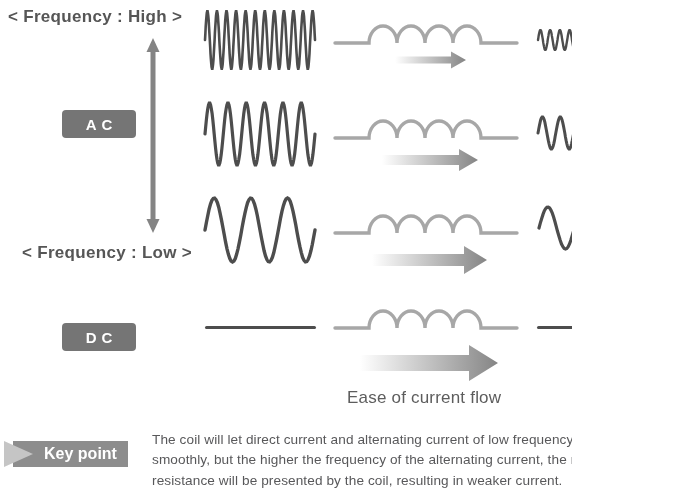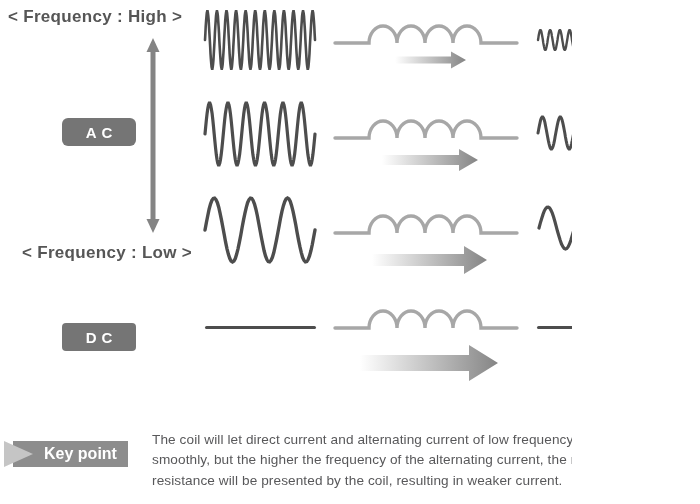--- a/index.html
+++ b/index.html
@@ -40,21 +40,21 @@
 
   <div class="abs freq-label" style="left:8px;top:7px;">&lt; Frequency : High &gt;</div>
   <div class="abs freq-label" style="left:22px;top:243px;">&lt; Frequency : Low &gt;</div>
 
   <svg class="abs" style="left:145px;top:37px;" width="16" height="197">
     <line x1="8" y1="13" x2="8" y2="184" stroke="#848484" stroke-width="5"></line>
     <polygon points="8,1 1.5,15 14.5,15" fill="#848484"></polygon>
     <polygon points="8,196 1.5,182 14.5,182" fill="#848484"></polygon>
   </svg>
 
-  <div class="abs src-box" style="left:62px;top:118px;border-radius:6px;">AC</div>
+  <div class="abs src-box" style="left:62px;top:110px;">AC</div>
   <div class="abs src-box" style="left:62px;top:313px;margin-top:10px;">DC</div>
 
   <svg class="abs" style="left:205px;top:7px;" width="110" height="66">
       <path d="M0.0,33.0 L0.4,26.1 L0.7,19.5 L1.1,13.8 L1.5,9.1 L1.8,5.9 L2.2,4.2 L2.6,4.2 L2.9,5.9 L3.3,9.1 L3.7,13.8 L4.0,19.5 L4.4,26.1 L4.8,33.0 L5.2,39.9 L5.5,46.5 L5.9,52.2 L6.3,56.9 L6.6,60.1 L7.0,61.8 L7.4,61.8 L7.7,60.1 L8.1,56.9 L8.5,52.2 L8.8,46.5 L9.2,39.9 L9.6,33.0 L9.9,26.1 L10.3,19.5 L10.7,13.8 L11.0,9.1 L11.4,5.9 L11.8,4.2 L12.1,4.2 L12.5,5.9 L12.9,9.1 L13.2,13.8 L13.6,19.5 L14.0,26.1 L14.3,33.0 L14.7,39.9 L15.1,46.5 L15.5,52.2 L15.8,56.9 L16.2,60.1 L16.6,61.8 L16.9,61.8 L17.3,60.1 L17.7,56.9 L18.0,52.2 L18.4,46.5 L18.8,39.9 L19.1,33.0 L19.5,26.1 L19.9,19.5 L20.2,13.8 L20.6,9.1 L21.0,5.9 L21.3,4.2 L21.7,4.2 L22.1,5.9 L22.4,9.1 L22.8,13.8 L23.2,19.5 L23.5,26.1 L23.9,33.0 L24.3,39.9 L24.6,46.5 L25.0,52.2 L25.4,56.9 L25.8,60.1 L26.1,61.8 L26.5,61.8 L26.9,60.1 L27.2,56.9 L27.6,52.2 L28.0,46.5 L28.3,39.9 L28.7,33.0 L29.1,26.1 L29.4,19.5 L29.8,13.8 L30.2,9.1 L30.5,5.9 L30.9,4.2 L31.3,4.2 L31.6,5.9 L32.0,9.1 L32.4,13.8 L32.7,19.5 L33.1,26.1 L33.5,33.0 L33.8,39.9 L34.2,46.5 L34.6,52.2 L34.9,56.9 L35.3,60.1 L35.7,61.8 L36.1,61.8 L36.4,60.1 L36.8,56.9 L37.2,52.2 L37.5,46.5 L37.9,39.9 L38.3,33.0 L38.6,26.1 L39.0,19.5 L39.4,13.8 L39.7,9.1 L40.1,5.9 L40.5,4.2 L40.8,4.2 L41.2,5.9 L41.6,9.1 L41.9,13.8 L42.3,19.5 L42.7,26.1 L43.0,33.0 L43.4,39.9 L43.8,46.5 L44.1,52.2 L44.5,56.9 L44.9,60.1 L45.3,61.8 L45.6,61.8 L46.0,60.1 L46.4,56.9 L46.7,52.2 L47.1,46.5 L47.5,39.9 L47.8,33.0 L48.2,26.1 L48.6,19.5 L48.9,13.8 L49.3,9.1 L49.7,5.9 L50.0,4.2 L50.4,4.2 L50.8,5.9 L51.1,9.1 L51.5,13.8 L51.9,19.5 L52.2,26.1 L52.6,33.0 L53.0,39.9 L53.3,46.5 L53.7,52.2 L54.1,56.9 L54.4,60.1 L54.8,61.8 L55.2,61.8 L55.6,60.1 L55.9,56.9 L56.3,52.2 L56.7,46.5 L57.0,39.9 L57.4,33.0 L57.8,26.1 L58.1,19.5 L58.5,13.8 L58.9,9.1 L59.2,5.9 L59.6,4.2 L60.0,4.2 L60.3,5.9 L60.7,9.1 L61.1,13.8 L61.4,19.5 L61.8,26.1 L62.2,33.0 L62.5,39.9 L62.9,46.5 L63.3,52.2 L63.6,56.9 L64.0,60.1 L64.4,61.8 L64.7,61.8 L65.1,60.1 L65.5,56.9 L65.9,52.2 L66.2,46.5 L66.6,39.9 L67.0,33.0 L67.3,26.1 L67.7,19.5 L68.1,13.8 L68.4,9.1 L68.8,5.9 L69.2,4.2 L69.5,4.2 L69.9,5.9 L70.3,9.1 L70.6,13.8 L71.0,19.5 L71.4,26.1 L71.7,33.0 L72.1,39.9 L72.5,46.5 L72.8,52.2 L73.2,56.9 L73.6,60.1 L73.9,61.8 L74.3,61.8 L74.7,60.1 L75.1,56.9 L75.4,52.2 L75.8,46.5 L76.2,39.9 L76.5,33.0 L76.9,26.1 L77.3,19.5 L77.6,13.8 L78.0,9.1 L78.4,5.9 L78.7,4.2 L79.1,4.2 L79.5,5.9 L79.8,9.1 L80.2,13.8 L80.6,19.5 L80.9,26.1 L81.3,33.0 L81.7,39.9 L82.0,46.5 L82.4,52.2 L82.8,56.9 L83.1,60.1 L83.5,61.8 L83.9,61.8 L84.2,60.1 L84.6,56.9 L85.0,52.2 L85.4,46.5 L85.7,39.9 L86.1,33.0 L86.5,26.1 L86.8,19.5 L87.2,13.8 L87.6,9.1 L87.9,5.9 L88.3,4.2 L88.7,4.2 L89.0,5.9 L89.4,9.1 L89.8,13.8 L90.1,19.5 L90.5,26.1 L90.9,33.0 L91.2,39.9 L91.6,46.5 L92.0,52.2 L92.3,56.9 L92.7,60.1 L93.1,61.8 L93.4,61.8 L93.8,60.1 L94.2,56.9 L94.5,52.2 L94.9,46.5 L95.3,39.9 L95.7,33.0 L96.0,26.1 L96.4,19.5 L96.8,13.8 L97.1,9.1 L97.5,5.9 L97.9,4.2 L98.2,4.2 L98.6,5.9 L99.0,9.1 L99.3,13.8 L99.7,19.5 L100.1,26.1 L100.4,33.0 L100.8,39.9 L101.2,46.5 L101.5,52.2 L101.9,56.9 L102.3,60.1 L102.6,61.8 L103.0,61.8 L103.4,60.1 L103.7,56.9 L104.1,52.2 L104.5,46.5 L104.8,39.9 L105.2,33.0 L105.6,26.1 L106.0,19.5 L106.3,13.8 L106.7,9.1 L107.1,5.9 L107.4,4.2 L107.8,4.2 L108.2,5.9 L108.5,9.1 L108.9,13.8 L109.3,19.5 L109.6,26.1 L110.0,33.0" fill="none" stroke="#4d4d4d" stroke-width="2.6" stroke-linecap="round"></path>
     </svg>
   <svg class="abs" style="left:205px;top:99px;" width="110" height="70">
       <path d="M0.0,35.0 L0.7,27.6 L1.4,20.6 L2.1,14.4 L2.8,9.5 L3.5,6.0 L4.2,4.2 L4.9,4.2 L5.6,6.0 L6.3,9.5 L7.1,14.4 L7.8,20.6 L8.5,27.6 L9.2,35.0 L9.9,42.4 L10.6,49.4 L11.3,55.6 L12.0,60.5 L12.7,64.0 L13.4,65.8 L14.1,65.8 L14.8,64.0 L15.5,60.5 L16.2,55.6 L16.9,49.4 L17.6,42.4 L18.3,35.0 L19.0,27.6 L19.7,20.6 L20.4,14.4 L21.2,9.5 L21.9,6.0 L22.6,4.2 L23.3,4.2 L24.0,6.0 L24.7,9.5 L25.4,14.4 L26.1,20.6 L26.8,27.6 L27.5,35.0 L28.2,42.4 L28.9,49.4 L29.6,55.6 L30.3,60.5 L31.0,64.0 L31.7,65.8 L32.4,65.8 L33.1,64.0 L33.8,60.5 L34.6,55.6 L35.3,49.4 L36.0,42.4 L36.7,35.0 L37.4,27.6 L38.1,20.6 L38.8,14.4 L39.5,9.5 L40.2,6.0 L40.9,4.2 L41.6,4.2 L42.3,6.0 L43.0,9.5 L43.7,14.4 L44.4,20.6 L45.1,27.6 L45.8,35.0 L46.5,42.4 L47.2,49.4 L47.9,55.6 L48.7,60.5 L49.4,64.0 L50.1,65.8 L50.8,65.8 L51.5,64.0 L52.2,60.5 L52.9,55.6 L53.6,49.4 L54.3,42.4 L55.0,35.0 L55.7,27.6 L56.4,20.6 L57.1,14.4 L57.8,9.5 L58.5,6.0 L59.2,4.2 L59.9,4.2 L60.6,6.0 L61.3,9.5 L62.1,14.4 L62.8,20.6 L63.5,27.6 L64.2,35.0 L64.9,42.4 L65.6,49.4 L66.3,55.6 L67.0,60.5 L67.7,64.0 L68.4,65.8 L69.1,65.8 L69.8,64.0 L70.5,60.5 L71.2,55.6 L71.9,49.4 L72.6,42.4 L73.3,35.0 L74.0,27.6 L74.7,20.6 L75.4,14.4 L76.2,9.5 L76.9,6.0 L77.6,4.2 L78.3,4.2 L79.0,6.0 L79.7,9.5 L80.4,14.4 L81.1,20.6 L81.8,27.6 L82.5,35.0 L83.2,42.4 L83.9,49.4 L84.6,55.6 L85.3,60.5 L86.0,64.0 L86.7,65.8 L87.4,65.8 L88.1,64.0 L88.8,60.5 L89.6,55.6 L90.3,49.4 L91.0,42.4 L91.7,35.0 L92.4,27.6 L93.1,20.6 L93.8,14.4 L94.5,9.5 L95.2,6.0 L95.9,4.2 L96.6,4.2 L97.3,6.0 L98.0,9.5 L98.7,14.4 L99.4,20.6 L100.1,27.6 L100.8,35.0 L101.5,42.4 L102.2,49.4 L102.9,55.6 L103.7,60.5 L104.4,64.0 L105.1,65.8 L105.8,65.8 L106.5,64.0 L107.2,60.5 L107.9,55.6 L108.6,49.4 L109.3,42.4 L110.0,35.0" fill="none" stroke="#4d4d4d" stroke-width="3.2" stroke-linecap="round"></path>
     </svg>
   <svg class="abs" style="left:205px;top:195px;" width="110" height="70">
       <path d="M0.0,35.0 L1.4,27.5 L2.8,20.5 L4.1,14.2 L5.5,9.1 L6.9,5.4 L8.3,3.4 L9.6,3.1 L11.0,4.6 L12.4,7.7 L13.8,12.4 L15.1,18.3 L16.5,25.1 L17.9,32.5 L19.3,40.0 L20.6,47.2 L22.0,53.8 L23.4,59.3 L24.8,63.5 L26.1,66.1 L27.5,67.0 L28.9,66.1 L30.3,63.5 L31.6,59.3 L33.0,53.8 L34.4,47.2 L35.8,40.0 L37.1,32.5 L38.5,25.1 L39.9,18.3 L41.3,12.4 L42.6,7.7 L44.0,4.6 L45.4,3.1 L46.8,3.4 L48.1,5.4 L49.5,9.1 L50.9,14.2 L52.3,20.5 L53.6,27.5 L55.0,35.0 L56.4,42.5 L57.8,49.5 L59.1,55.8 L60.5,60.9 L61.9,64.6 L63.2,66.6 L64.6,66.9 L66.0,65.4 L67.4,62.3 L68.8,57.6 L70.1,51.7 L71.5,44.9 L72.9,37.5 L74.3,30.0 L75.6,22.8 L77.0,16.2 L78.4,10.7 L79.8,6.5 L81.1,3.9 L82.5,3.0 L83.9,3.9 L85.3,6.5 L86.6,10.7 L88.0,16.2 L89.4,22.8 L90.8,30.0 L92.1,37.5 L93.5,44.9 L94.9,51.7 L96.3,57.6 L97.6,62.3 L99.0,65.4 L100.4,66.9 L101.8,66.6 L103.1,64.6 L104.5,60.9 L105.9,55.8 L107.3,49.5 L108.6,42.5 L110.0,35.0" fill="none" stroke="#4d4d4d" stroke-width="3.4" stroke-linecap="round"></path>
@@ -115,20 +115,21 @@
       <path d="M0.0,12.0 L0.4,9.6 L0.7,7.4 L1.1,5.4 L1.5,3.8 L1.9,2.6 L2.2,2.1 L2.6,2.1 L3.0,2.6 L3.4,3.8 L3.7,5.4 L4.1,7.4 L4.5,9.6 L4.9,12.0 L5.2,14.4 L5.6,16.6 L6.0,18.6 L6.4,20.2 L6.7,21.4 L7.1,21.9 L7.5,21.9 L7.9,21.4 L8.2,20.2 L8.6,18.6 L9.0,16.6 L9.4,14.4 L9.7,12.0 L10.1,9.6 L10.5,7.4 L10.8,5.4 L11.2,3.8 L11.6,2.6 L12.0,2.1 L12.3,2.1 L12.7,2.6 L13.1,3.8 L13.5,5.4 L13.8,7.4 L14.2,9.6 L14.6,12.0 L15.0,14.4 L15.3,16.6 L15.7,18.6 L16.1,20.2 L16.5,21.4 L16.8,21.9 L17.2,21.9 L17.6,21.4 L18.0,20.2 L18.3,18.6 L18.7,16.6 L19.1,14.4 L19.5,12.0 L19.8,9.6 L20.2,7.4 L20.6,5.4 L21.0,3.8 L21.3,2.6 L21.7,2.1 L22.1,2.1 L22.4,2.6 L22.8,3.8 L23.2,5.4 L23.6,7.4 L23.9,9.6 L24.3,12.0 L24.7,14.4 L25.1,16.6 L25.4,18.6 L25.8,20.2 L26.2,21.4 L26.6,21.9 L26.9,21.9 L27.3,21.4 L27.7,20.2 L28.1,18.6 L28.4,16.6 L28.8,14.4 L29.2,12.0 L29.6,9.6 L29.9,7.4 L30.3,5.4 L30.7,3.8 L31.1,2.6 L31.4,2.1 L31.8,2.1 L32.2,2.6 L32.5,3.8 L32.9,5.4 L33.3,7.4 L33.7,9.6 L34.0,12.0 L34.4,14.4 L34.8,16.6 L35.2,18.6 L35.5,20.2 L35.9,21.4 L36.3,21.9 L36.7,21.9 L37.0,21.4 L37.4,20.2 L37.8,18.6 L38.2,16.6 L38.5,14.4 L38.9,12.0 L39.3,9.6 L39.7,7.4 L40.0,5.4 L40.4,3.8 L40.8,2.6 L41.2,2.1 L41.5,2.1 L41.9,2.6 L42.3,3.8 L42.7,5.4 L43.0,7.4 L43.4,9.6 L43.8,12.0 L44.1,14.4 L44.5,16.6 L44.9,18.6 L45.3,20.2 L45.6,21.4 L46.0,21.9 L46.4,21.9 L46.8,21.4 L47.1,20.2 L47.5,18.6 L47.9,16.6 L48.3,14.4 L48.6,12.0 L49.0,9.6 L49.4,7.4 L49.8,5.4 L50.1,3.8 L50.5,2.6 L50.9,2.1 L51.3,2.1 L51.6,2.6 L52.0,3.8 L52.4,5.4 L52.8,7.4 L53.1,9.6 L53.5,12.0 L53.9,14.4 L54.2,16.6 L54.6,18.6 L55.0,20.2 L55.4,21.4 L55.7,21.9 L56.1,21.9 L56.5,21.4 L56.9,20.2 L57.2,18.6 L57.6,16.6 L58.0,14.4 L58.4,12.0 L58.7,9.6 L59.1,7.4 L59.5,5.4 L59.9,3.8 L60.2,2.6 L60.6,2.1 L61.0,2.1 L61.4,2.6 L61.7,3.8 L62.1,5.4 L62.5,7.4 L62.9,9.6 L63.2,12.0 L63.6,14.4 L64.0,16.6 L64.3,18.6 L64.7,20.2 L65.1,21.4 L65.5,21.9 L65.8,21.9 L66.2,21.4 L66.6,20.2 L67.0,18.6 L67.3,16.6 L67.7,14.4 L68.1,12.0 L68.5,9.6 L68.8,7.4 L69.2,5.4 L69.6,3.8 L70.0,2.6 L70.3,2.1 L70.7,2.1 L71.1,2.6 L71.5,3.8 L71.8,5.4 L72.2,7.4 L72.6,9.6 L73.0,12.0 L73.3,14.4 L73.7,16.6 L74.1,18.6 L74.5,20.2 L74.8,21.4 L75.2,21.9 L75.6,21.9 L75.9,21.4 L76.3,20.2 L76.7,18.6 L77.1,16.6 L77.4,14.4 L77.8,12.0 L78.2,9.6 L78.6,7.4 L78.9,5.4 L79.3,3.8 L79.7,2.6 L80.1,2.1 L80.4,2.1 L80.8,2.6 L81.2,3.8 L81.6,5.4 L81.9,7.4 L82.3,9.6 L82.7,12.0 L83.1,14.4 L83.4,16.6 L83.8,18.6 L84.2,20.2 L84.6,21.4 L84.9,21.9 L85.3,21.9 L85.7,21.4 L86.0,20.2 L86.4,18.6 L86.8,16.6 L87.2,14.4 L87.5,12.0 L87.9,9.6 L88.3,7.4 L88.7,5.4 L89.0,3.8 L89.4,2.6 L89.8,2.1 L90.2,2.1 L90.5,2.6 L90.9,3.8 L91.3,5.4 L91.7,7.4 L92.0,9.6 L92.4,12.0 L92.8,14.4 L93.2,16.6 L93.5,18.6 L93.9,20.2 L94.3,21.4 L94.7,21.9 L95.0,21.9 L95.4,21.4 L95.8,20.2 L96.2,18.6 L96.5,16.6 L96.9,14.4 L97.3,12.0 L97.6,9.6 L98.0,7.4 L98.4,5.4 L98.8,3.8 L99.1,2.6 L99.5,2.1 L99.9,2.1 L100.3,2.6 L100.6,3.8 L101.0,5.4 L101.4,7.4 L101.8,9.6 L102.1,12.0 L102.5,14.4 L102.9,16.6 L103.3,18.6 L103.6,20.2 L104.0,21.4 L104.4,21.9 L104.8,21.9 L105.1,21.4 L105.5,20.2 L105.9,18.6 L106.3,16.6 L106.6,14.4 L107.0,12.0" fill="none" stroke="#4d4d4d" stroke-width="2.4" stroke-linecap="round"></path>
     </svg>
   <svg class="abs" style="left:538px;top:114px;" width="107" height="38">
       <path d="M0.0,19.0 L0.7,15.2 L1.4,11.6 L2.1,8.4 L2.7,5.8 L3.4,4.0 L4.1,3.1 L4.8,3.1 L5.5,4.0 L6.2,5.8 L6.9,8.4 L7.5,11.6 L8.2,15.2 L8.9,19.0 L9.6,22.8 L10.3,26.4 L11.0,29.6 L11.7,32.2 L12.3,34.0 L13.0,34.9 L13.7,34.9 L14.4,34.0 L15.1,32.2 L15.8,29.6 L16.5,26.4 L17.1,22.8 L17.8,19.0 L18.5,15.2 L19.2,11.6 L19.9,8.4 L20.6,5.8 L21.3,4.0 L21.9,3.1 L22.6,3.1 L23.3,4.0 L24.0,5.8 L24.7,8.4 L25.4,11.6 L26.1,15.2 L26.8,19.0 L27.4,22.8 L28.1,26.4 L28.8,29.6 L29.5,32.2 L30.2,34.0 L30.9,34.9 L31.6,34.9 L32.2,34.0 L32.9,32.2 L33.6,29.6 L34.3,26.4 L35.0,22.8 L35.7,19.0 L36.4,15.2 L37.0,11.6 L37.7,8.4 L38.4,5.8 L39.1,4.0 L39.8,3.1 L40.5,3.1 L41.2,4.0 L41.8,5.8 L42.5,8.4 L43.2,11.6 L43.9,15.2 L44.6,19.0 L45.3,22.8 L46.0,26.4 L46.6,29.6 L47.3,32.2 L48.0,34.0 L48.7,34.9 L49.4,34.9 L50.1,34.0 L50.8,32.2 L51.4,29.6 L52.1,26.4 L52.8,22.8 L53.5,19.0 L54.2,15.2 L54.9,11.6 L55.6,8.4 L56.2,5.8 L56.9,4.0 L57.6,3.1 L58.3,3.1 L59.0,4.0 L59.7,5.8 L60.4,8.4 L61.0,11.6 L61.7,15.2 L62.4,19.0 L63.1,22.8 L63.8,26.4 L64.5,29.6 L65.2,32.2 L65.8,34.0 L66.5,34.9 L67.2,34.9 L67.9,34.0 L68.6,32.2 L69.3,29.6 L70.0,26.4 L70.6,22.8 L71.3,19.0 L72.0,15.2 L72.7,11.6 L73.4,8.4 L74.1,5.8 L74.8,4.0 L75.4,3.1 L76.1,3.1 L76.8,4.0 L77.5,5.8 L78.2,8.4 L78.9,11.6 L79.6,15.2 L80.3,19.0 L80.9,22.8 L81.6,26.4 L82.3,29.6 L83.0,32.2 L83.7,34.0 L84.4,34.9 L85.1,34.9 L85.7,34.0 L86.4,32.2 L87.1,29.6 L87.8,26.4 L88.5,22.8 L89.2,19.0 L89.9,15.2 L90.5,11.6 L91.2,8.4 L91.9,5.8 L92.6,4.0 L93.3,3.1 L94.0,3.1 L94.7,4.0 L95.3,5.8 L96.0,8.4 L96.7,11.6 L97.4,15.2 L98.1,19.0 L98.8,22.8 L99.5,26.4 L100.1,29.6 L100.8,32.2 L101.5,34.0 L102.2,34.9 L102.9,34.9 L103.6,34.0 L104.3,32.2 L104.9,29.6 L105.6,26.4 L106.3,22.8 L107.0,19.0" fill="none" stroke="#4d4d4d" stroke-width="3" stroke-linecap="round"></path>
     </svg>
   <svg class="abs" style="left:539px;top:205px;" width="106" height="46">
       <path d="M0.0,23.0 L1.3,18.1 L2.7,13.5 L4.0,9.4 L5.3,6.0 L6.6,3.6 L7.9,2.3 L9.3,2.1 L10.6,3.0 L11.9,5.1 L13.3,8.2 L14.6,12.0 L15.9,16.5 L17.2,21.4 L18.5,26.3 L19.9,31.0 L21.2,35.3 L22.5,39.0 L23.9,41.7 L25.2,43.4 L26.5,44.0 L27.8,43.4 L29.2,41.7 L30.5,39.0 L31.8,35.3 L33.1,31.0 L34.5,26.3 L35.8,21.4 L37.1,16.5 L38.4,12.0 L39.8,8.2 L41.1,5.1 L42.4,3.0 L43.7,2.1 L45.0,2.3 L46.4,3.6 L47.7,6.0 L49.0,9.4 L50.3,13.5 L51.7,18.1 L53.0,23.0 L54.3,27.9 L55.7,32.5 L57.0,36.6 L58.3,40.0 L59.6,42.4 L60.9,43.7 L62.3,43.9 L63.6,43.0 L64.9,40.9 L66.3,37.8 L67.6,34.0 L68.9,29.5 L70.2,24.6 L71.6,19.7 L72.9,15.0 L74.2,10.7 L75.5,7.0 L76.8,4.3 L78.2,2.6 L79.5,2.0 L80.8,2.6 L82.2,4.3 L83.5,7.0 L84.8,10.7 L86.1,15.0 L87.4,19.7 L88.8,24.6 L90.1,29.5 L91.4,34.0 L92.8,37.8 L94.1,40.9 L95.4,43.0 L96.7,43.9 L98.1,43.7 L99.4,42.4 L100.7,40.0 L102.0,36.6 L103.3,32.5 L104.7,27.9 L106.0,23.0" fill="none" stroke="#4d4d4d" stroke-width="3.2" stroke-linecap="round"></path>
     </svg>
   <div class="abs dc-line" style="left:537px;top:326px;width:112px;"></div>
 
+  <div class="abs ease-label" style="left:347px;top:388px;">Ease of current flow</div>
 
   <div class="abs kp-box" style="left:13px;top:441px;">Key point</div>
   <svg class="abs" style="left:3px;top:440px;" width="31" height="28">
     <polygon points="1,1 1,27 30,14" fill="#c5c5c5"></polygon>
   </svg>
   <div class="abs kp-text" style="left:152px;top:430px;">The coil will let direct current and alternating current of low frequency pass
 smoothly, but the higher the frequency of the alternating current, the more
 resistance will be presented by the coil, resulting in weaker current.</div>
 
 </div>

